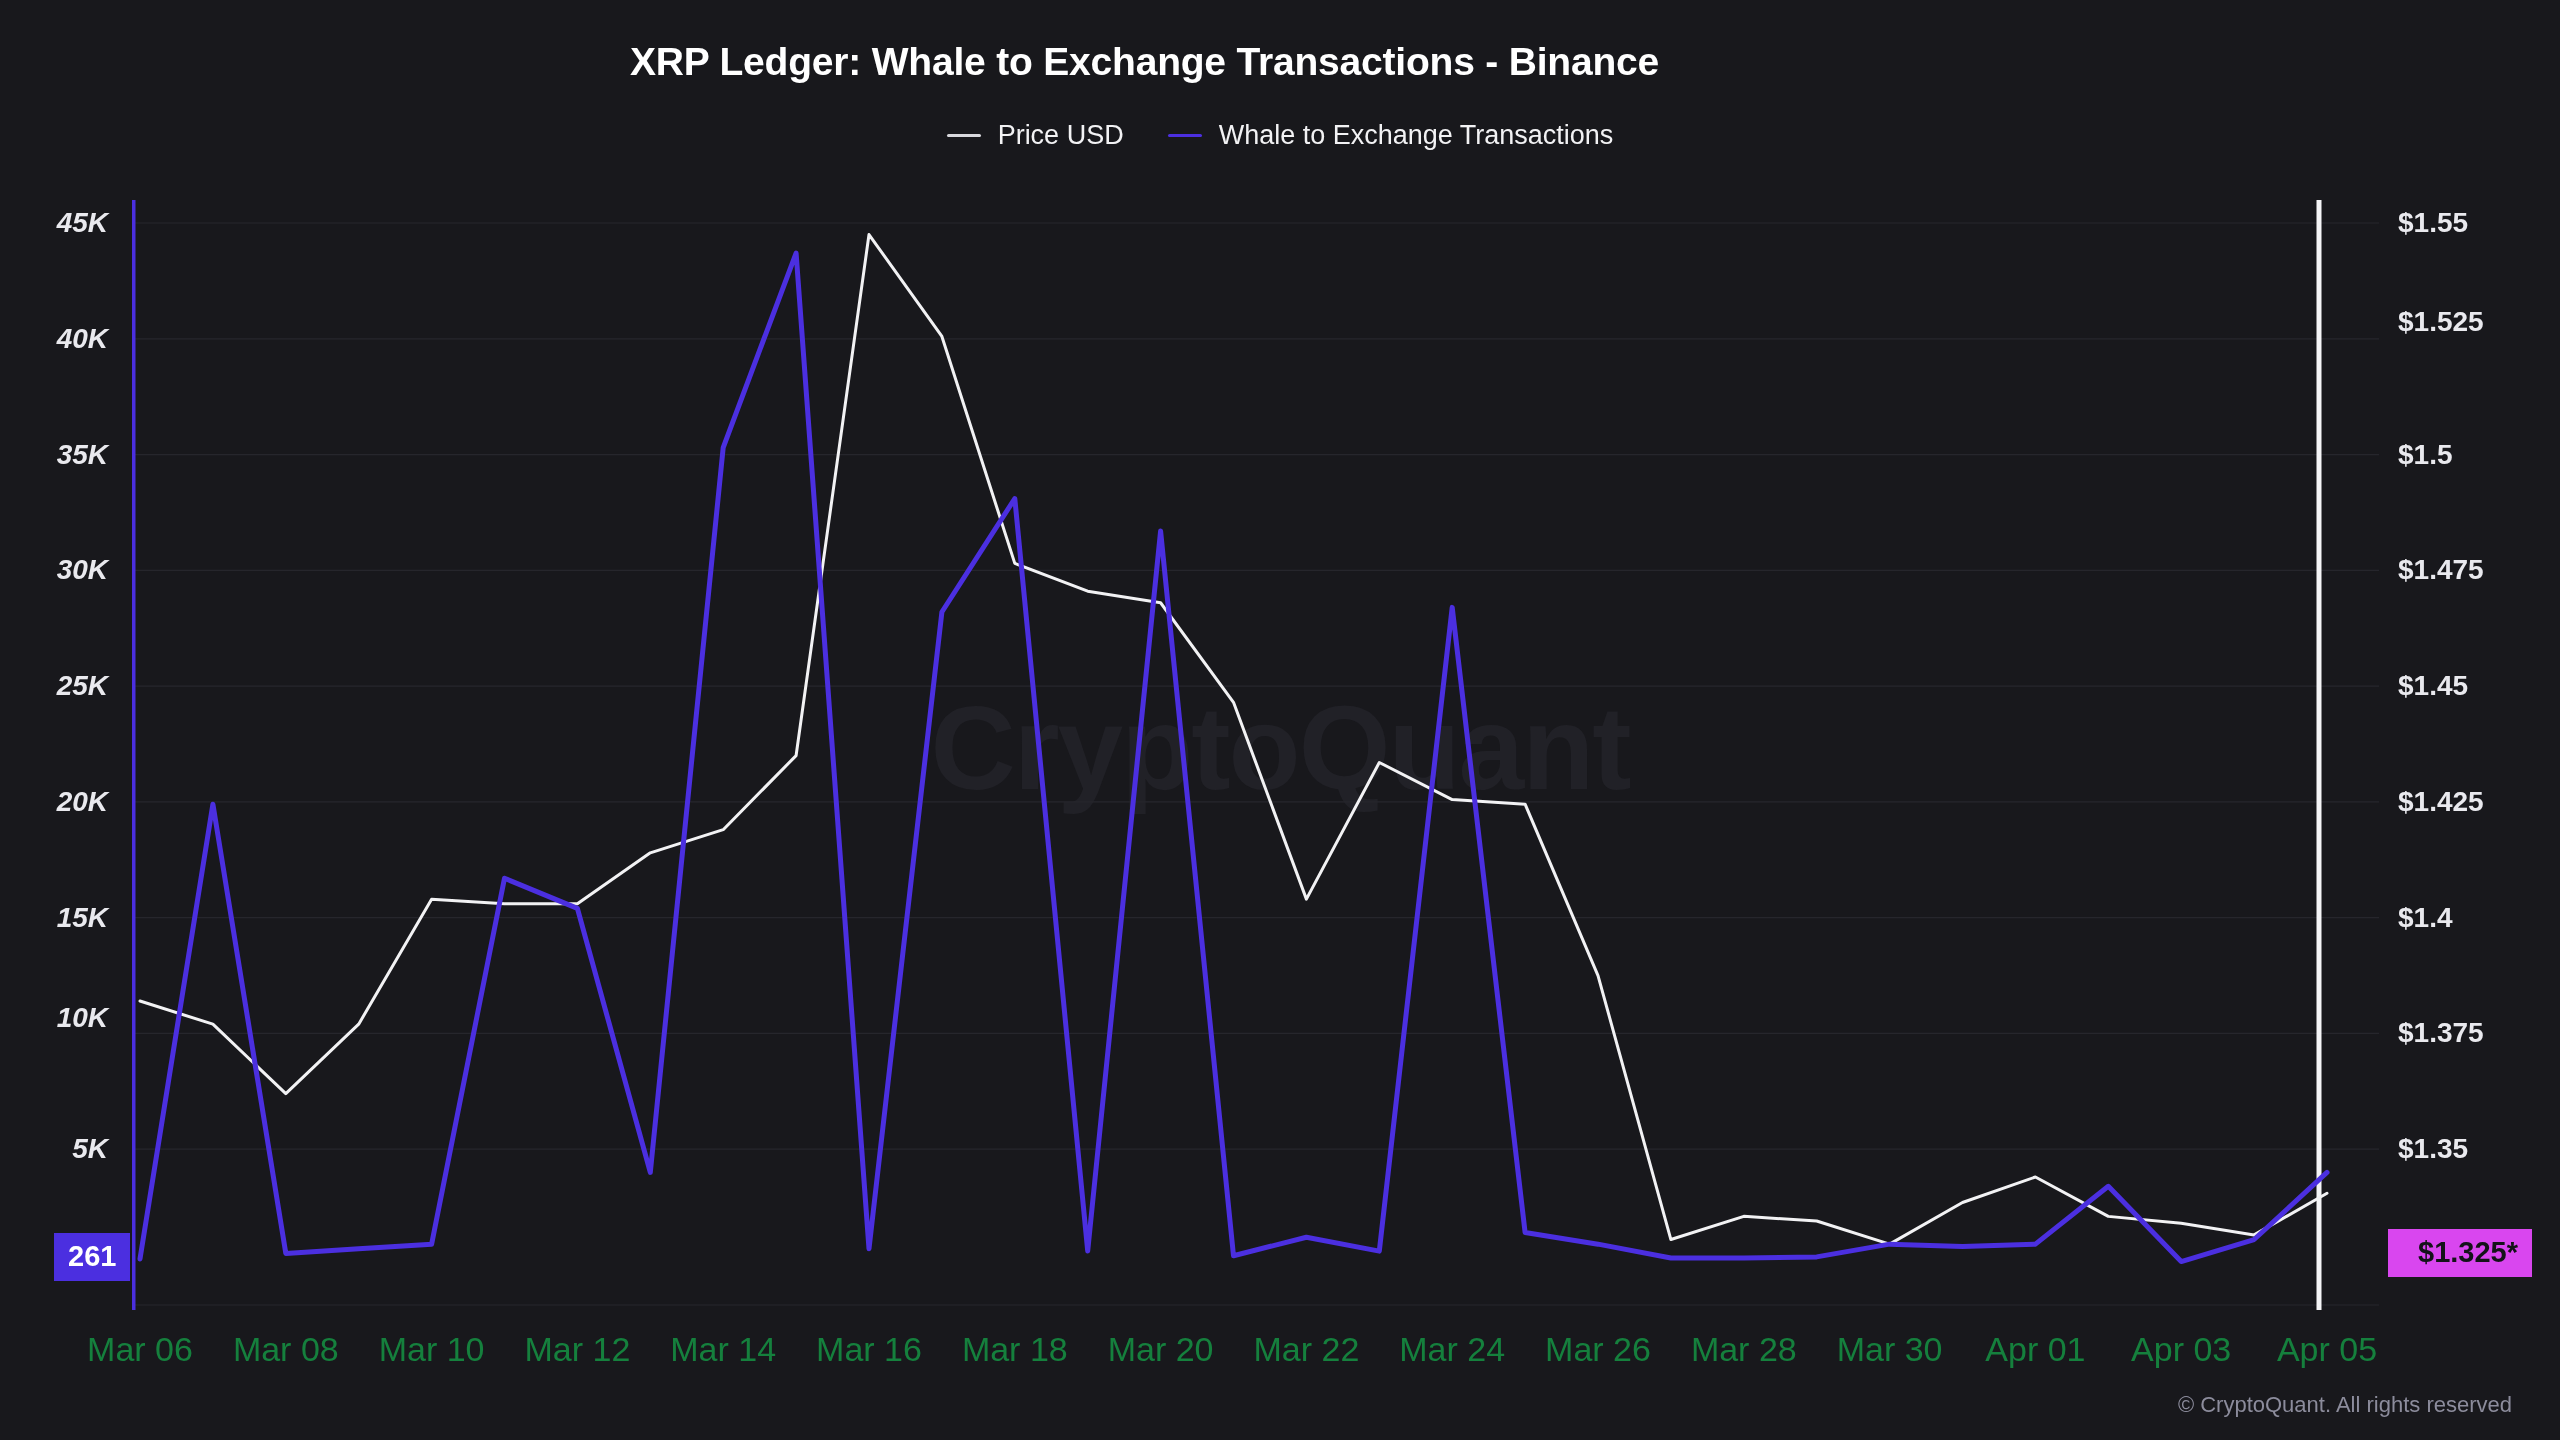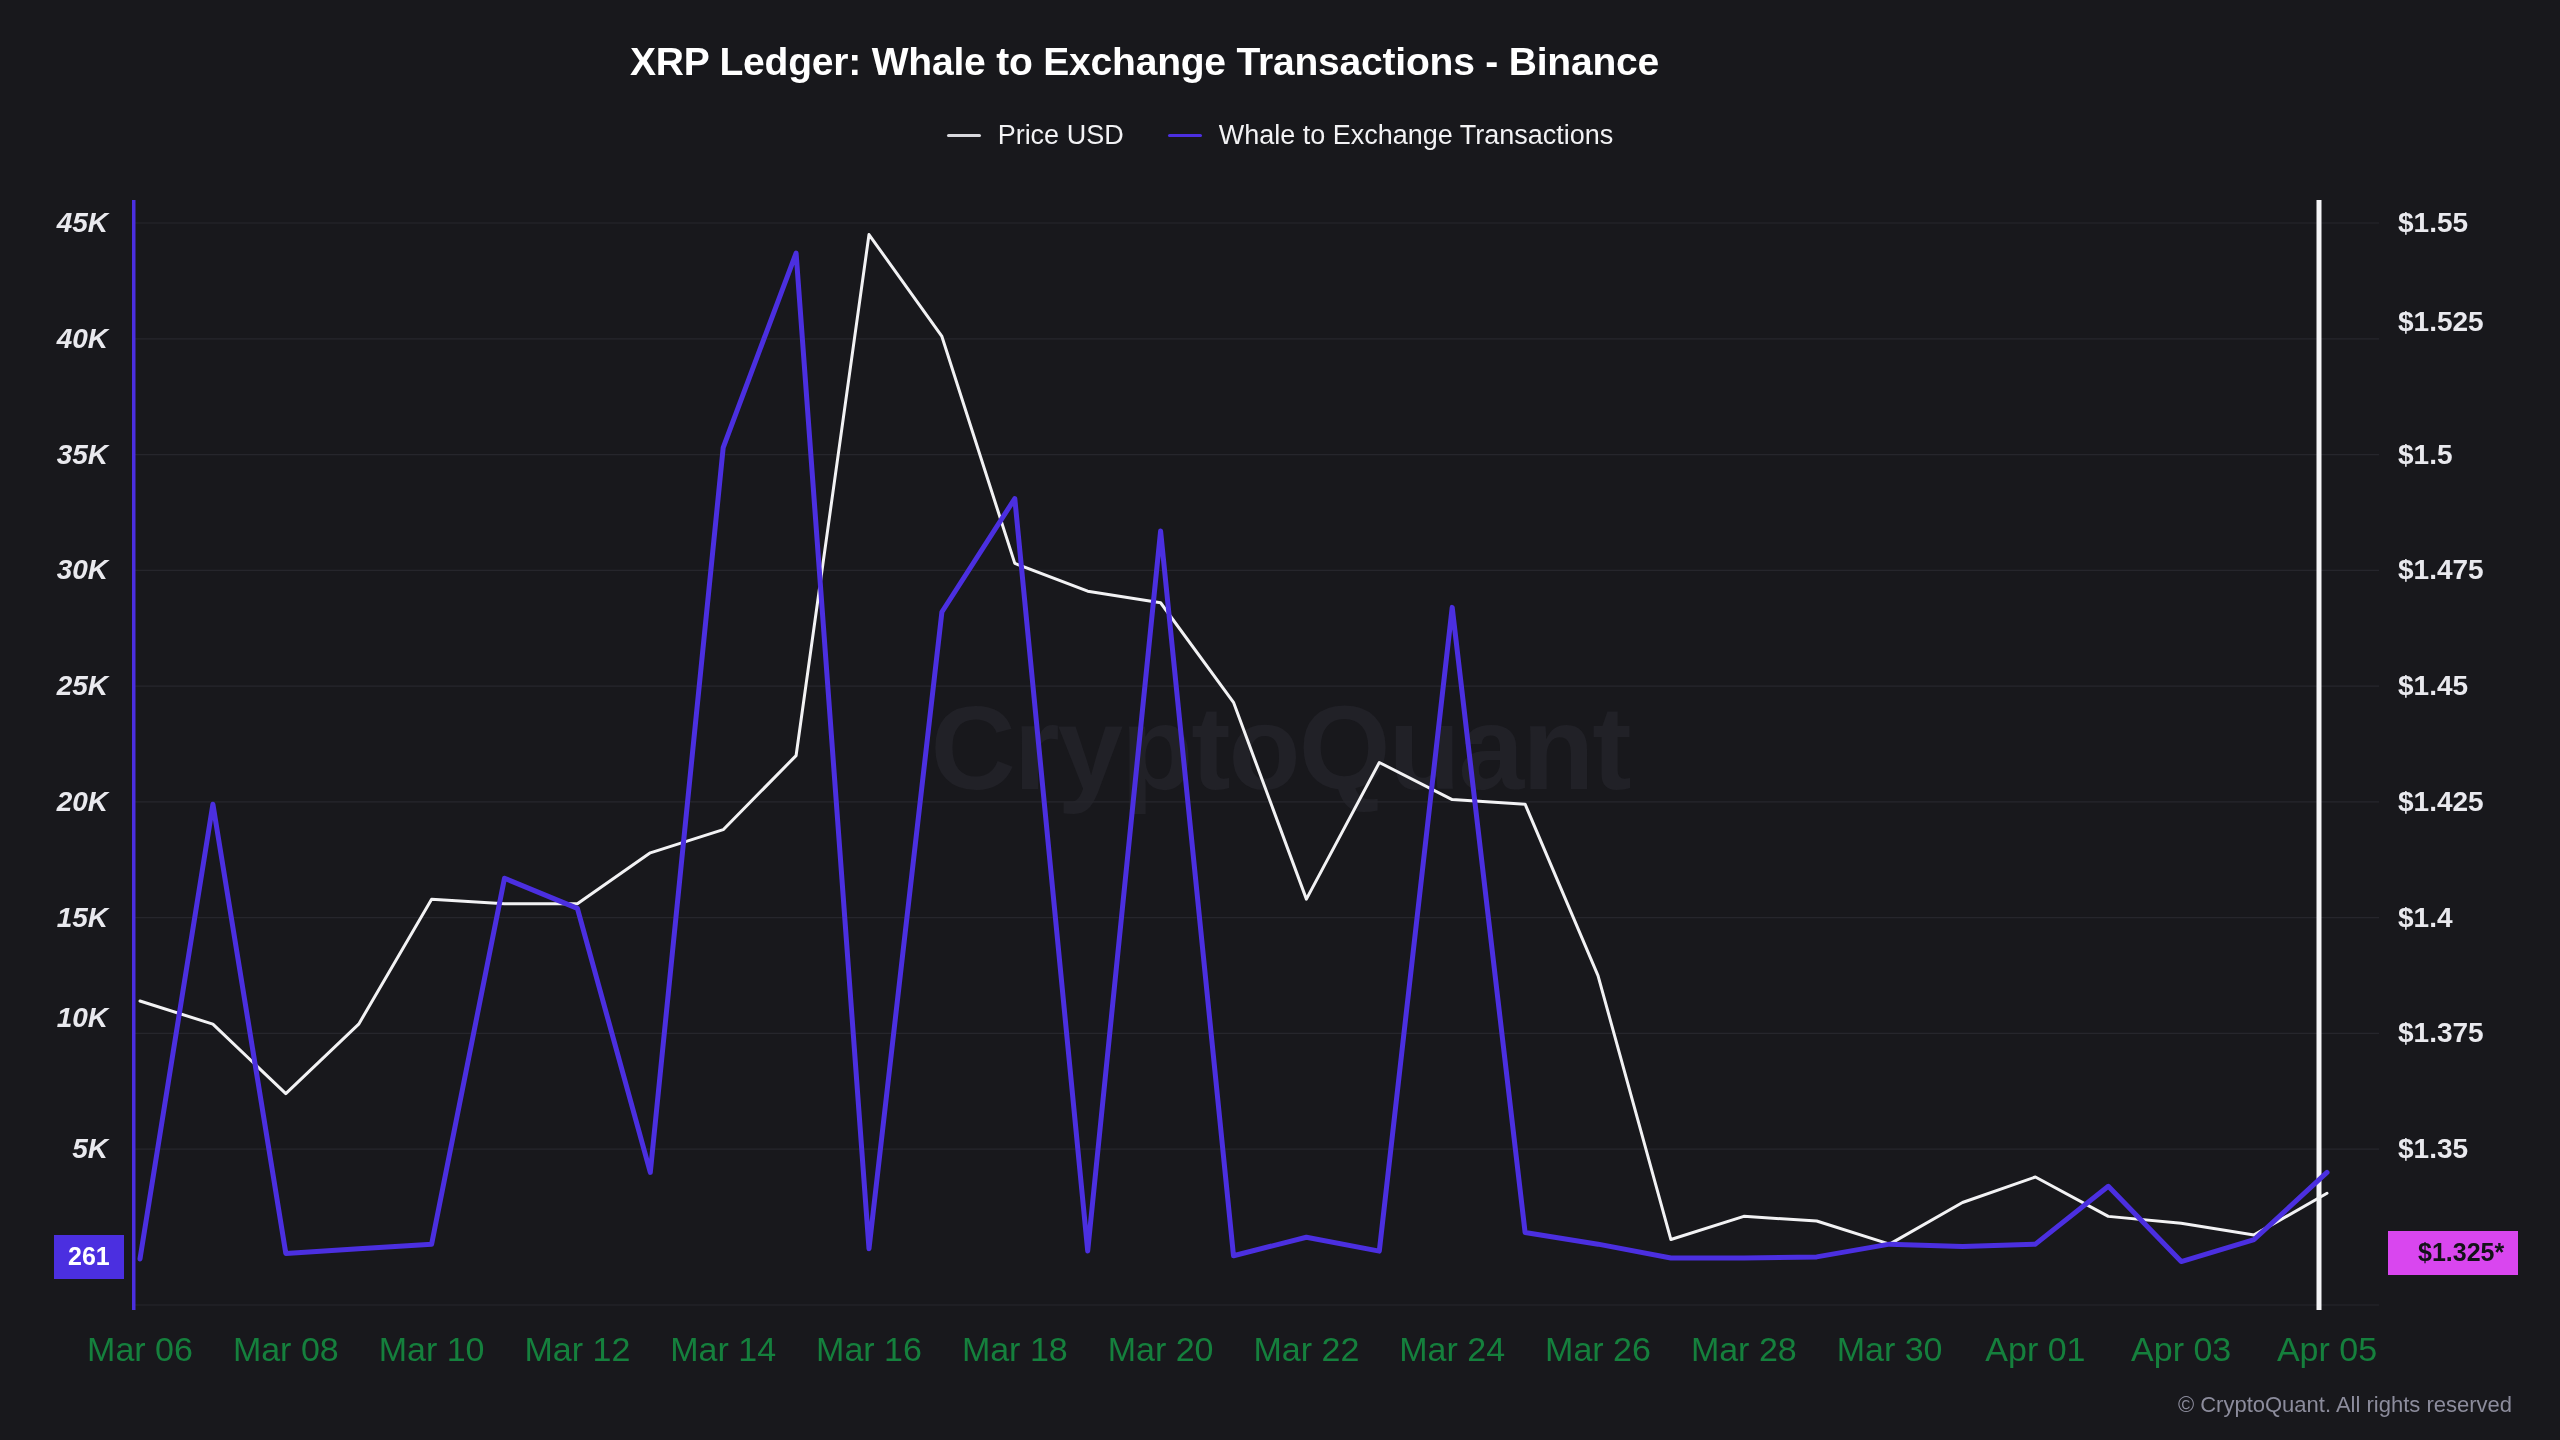--- a/index.html
+++ b/index.html
@@ -134,21 +134,21 @@
     color: #e9e9ee;
     white-space: nowrap;
     transform: translateY(-50%);
   }
   .y-left-labels .y-tick { right: 12px; text-align: right; }
   .y-right-labels .y-tick { left: 8px; text-align: left; }
 
   
   .badge {
     position: absolute;
-    font-size: 25px;
+    font-size: 29px;
     font-weight: bold;
     white-space: nowrap;
     transform: translateY(-50%);
     line-height: 1;
   }
   .badge-left {
     left: 54px;
     background: #4b2fe0;
     color: #ffffff;
     padding: 9px 14px 10px 14px;

